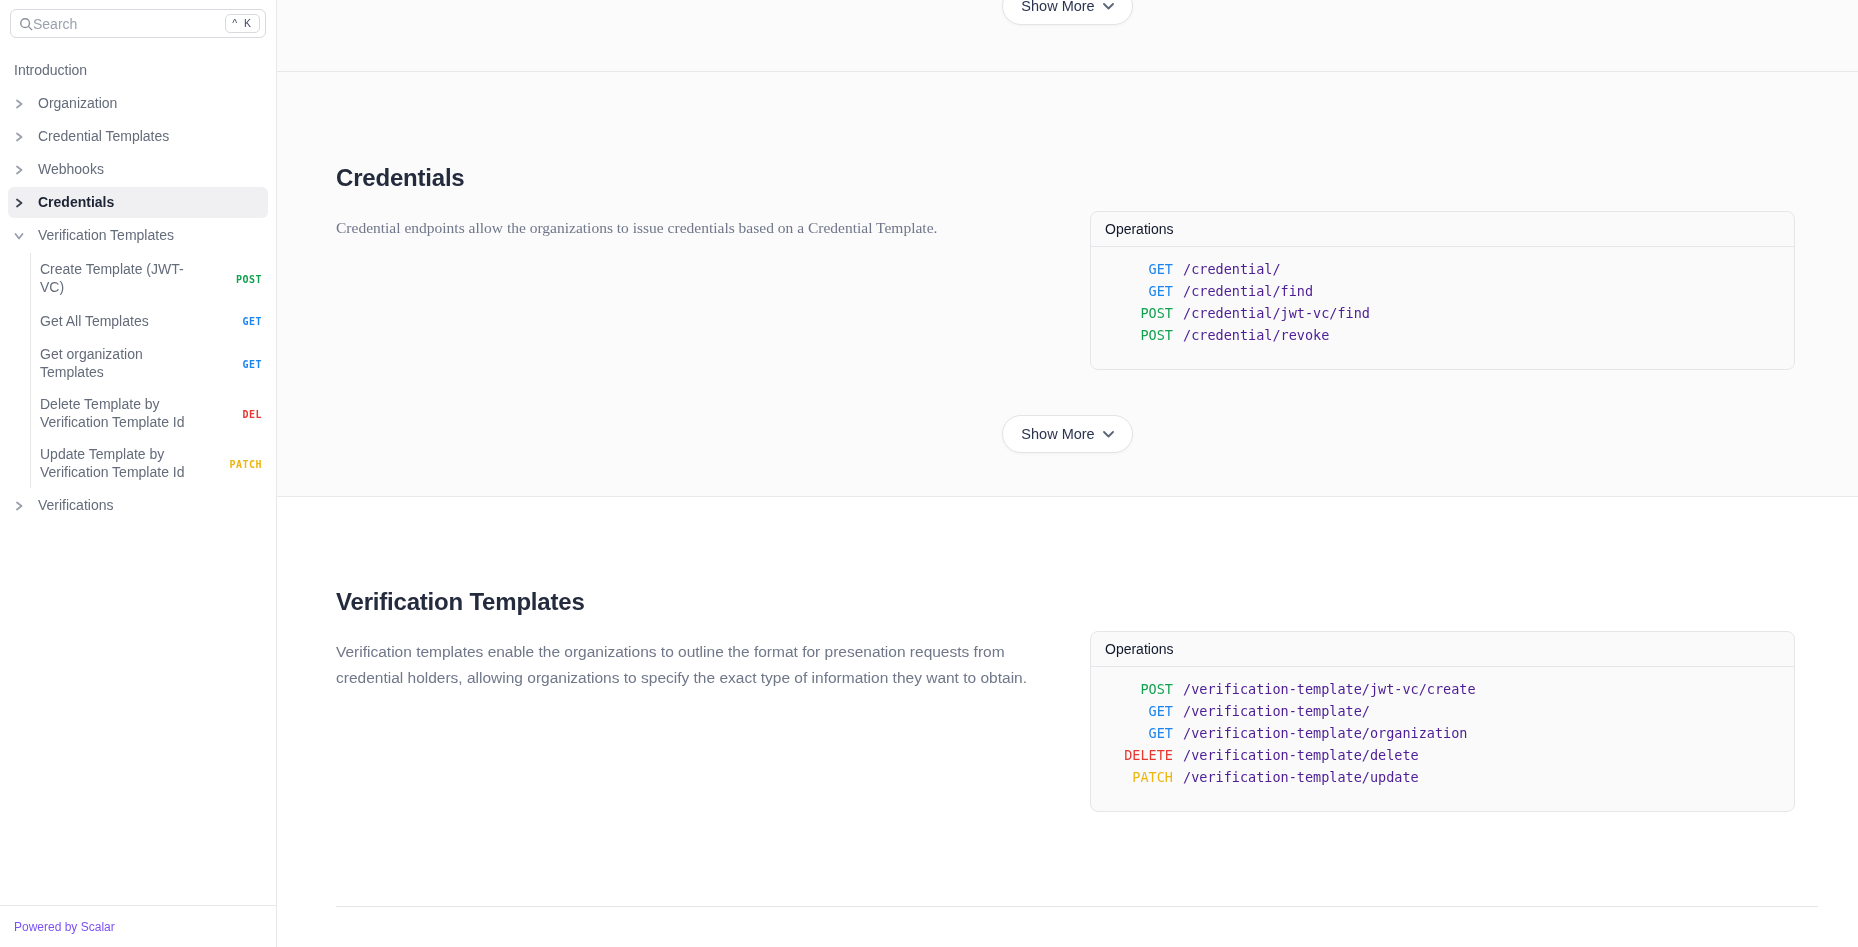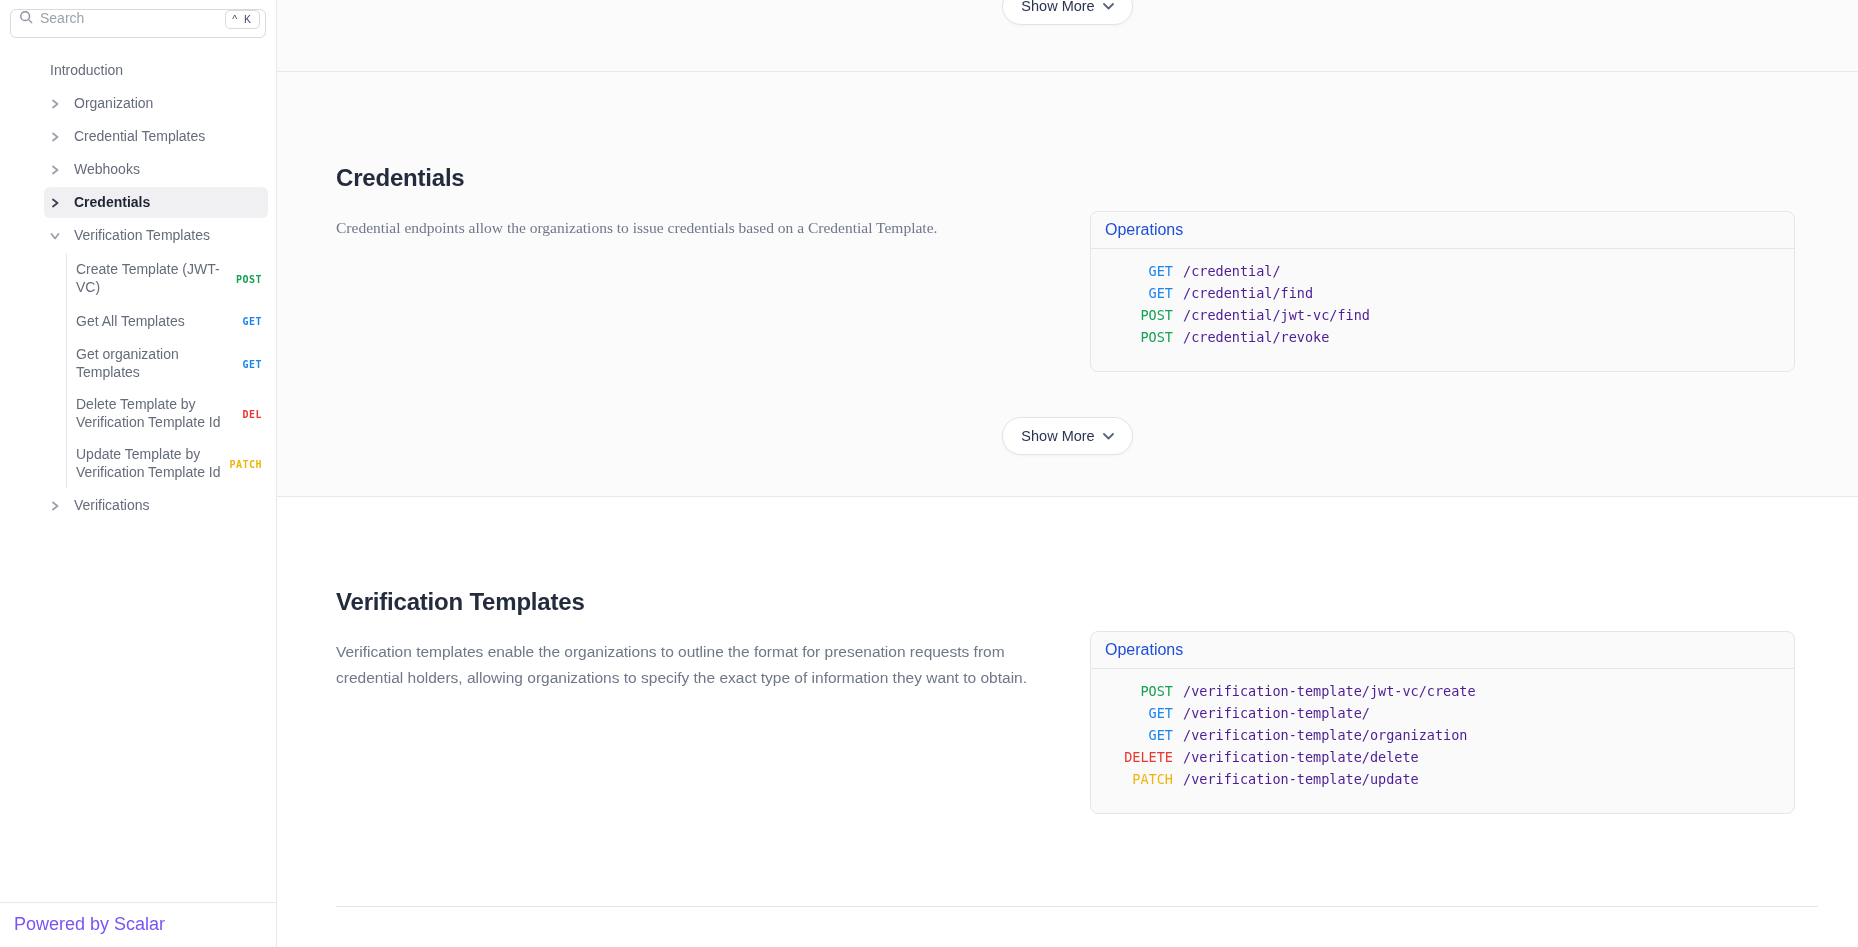--- a/index.html
+++ b/index.html
@@ -15,32 +15,32 @@
   
   aside.sidebar {
     width:277px; min-width:277px; height:100%;
     border-right:1px solid #e8e8ea;
     display:flex; flex-direction:column;
     background:#ffffff;
   }
   .search-wrap { padding:9px 10px 0 10px; }
   .search-box {
     height:29px; border:1px solid #d8dadf; border-radius:6px;
-    display:flex; align-items:flex-start; gap:7px;
+    display:flex; align-items:center; 
     padding:0 5px 0 8px; background:#fff; cursor:pointer;
   }
   .search-box .ph { flex:1; font-size:14px; color:#9aa2ae; }
   .search-icon-svg { width:14px; height:14px; stroke:#8a919c; fill:none; stroke-width:1.6; }
   .kbd {
     border:1px solid #d8dadf; border-radius:5px; background:#fff;
     font-size:10.5px; color:#3f4a63; padding:3px 6px; letter-spacing:2px;
     line-height:1;
   }
 
-  nav.sidebar-nav { flex:1; padding-top:17px; overflow:hidden;margin-left:36px; }
+  nav.sidebar-nav { flex:1; padding-top:17px; overflow:hidden; }
   .nav-item {
     display:flex; align-items:center;
     margin:0 8px 2px 8px; padding:7px 6px; border-radius:6px;
     font-size:14px; color:#646c7a; cursor:pointer; line-height:17px;
   }
   .nav-item .chev {
     width:24px; min-width:24px; display:flex; align-items:center;
     color:#9aa1ad;
   }
   .chev svg { width:10px; height:10px; stroke:currentColor; fill:none; stroke-width:1.8; stroke-linecap:round; stroke-linejoin:round; }
@@ -65,21 +65,21 @@
   .b-get   { color:var(--c-get,#1a85f0); }
   .b-post  { color:var(--c-post,#12a150); }
   .b-del   { color:var(--c-delete,#e8372f); }
   .b-patch { color:var(--c-patch,#edb50e); }
 
   .sidebar-footer {
     border-top:1px solid #e8e8ea;
     padding:11px 14px 12px 14px;
   }
   .sidebar-footer a {
-    font-size:18px; color:var(--c-accent,#7c52f5);
+    font-size:12px; color:var(--c-accent,#7c52f5);
     text-decoration:none; cursor:pointer;
   }
 
   
   main.content { flex:1; height:100%; display:flex; flex-direction:column; overflow:hidden; }
 
   .strip-top {
     height:72px; background:#fbfbfc; border-bottom:1px solid #e8e8ea;
     display:flex; justify-content:center; overflow:hidden;
   }
@@ -117,21 +117,21 @@
   .sec-vt  .col-left p { max-width:704px; }
 
   .sec-cred .col-right { padding-top:139px; }
   .sec-vt  .col-right { padding-top:134px; }
 
   .ops-card {
     border:1px solid #e5e6e9; border-radius:8px; background:#fafafb;
     overflow:hidden;
   }
   .ops-head {
-    padding:9px 14px; font-size:16px; color:#1d4ed8; font-weight:500;
+    padding:9px 14px; font-size:14px; color:#0f172a; font-weight:500;
     border-bottom:1px solid #e5e6e9;
   }
   .ops-body {
     padding:11px 14px 23px 14px;
     font-family:"DejaVu Sans Mono", monospace; font-size:13.5px;
   }
   .op-row { display:flex; line-height:22px; cursor:pointer; }
   .op-method { width:68px; min-width:68px; text-align:right; margin-right:10px; }
   .op-path { color:#4c1d95; }
   .m-get   { color:var(--c-get,#1a85f0); }

